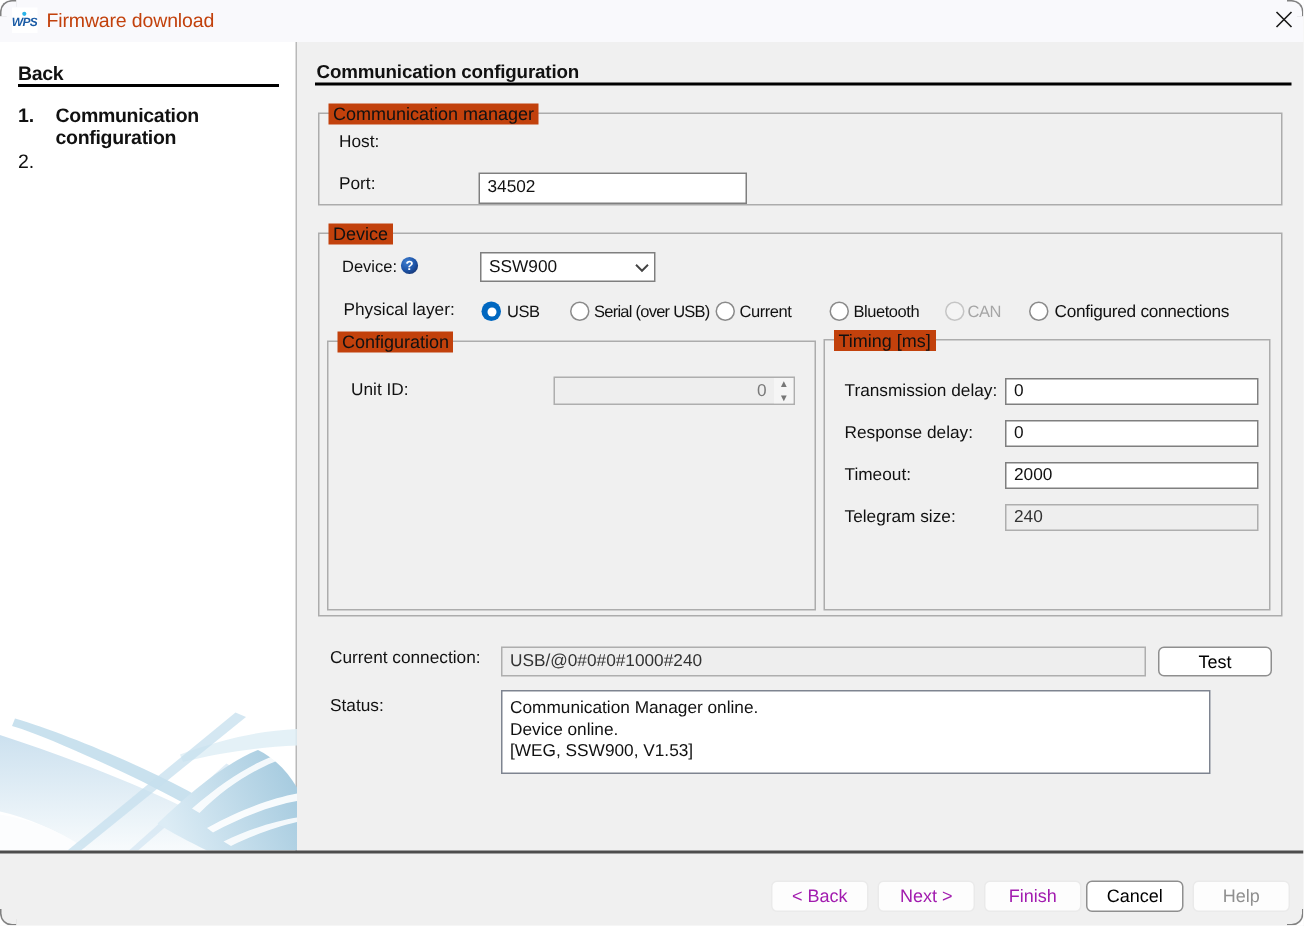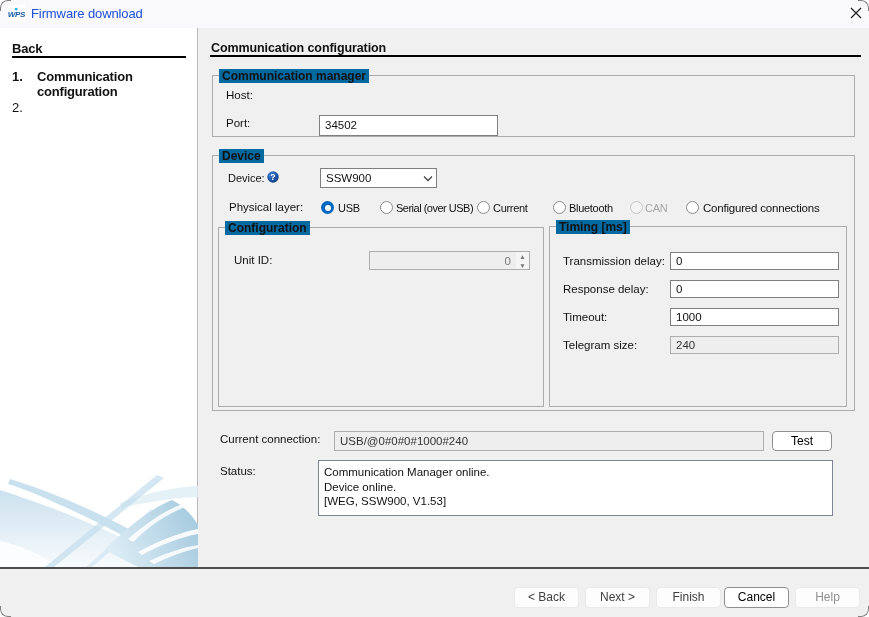--- a/index.html
+++ b/index.html
@@ -4,53 +4,53 @@
 <style>
   * { margin:0; padding:0; box-sizing:border-box; }
   html,body { width:869px; height:617px; background:#fff; }
   body { font-family:"Liberation Sans", sans-serif; font-size:11.5px; color:#111; overflow:hidden; }
   #win { position:absolute; left:0; top:0; width:869px; height:617px; background:#f0f0f0;
          border-radius:7px; overflow:hidden; }
   .abs { position:absolute; }
 
   
   #titlebar { position:absolute; left:0; top:0; width:100%; height:28px; background:#f9f9fc; }
-  #titletext { position:absolute; left:31px; top:6px; font-size:13px; color:#1d4ed8; letter-spacing:-0.1px;}
+  #titletext { position:absolute; left:31px; top:6px; font-size:13px; color:#c2410c; letter-spacing:-0.1px;}
   #appicon { position:absolute; left:8px; top:5px; width:17px; height:17px; background:#fff; }
 
   
   #sidebar { position:absolute; left:0; top:28px; width:198px; height:540px; background:#fff; border-right:1px solid #b9b9b9; }
   #steps-h { position:absolute; left:12px; top:13px; font-weight:bold; font-size:13px; letter-spacing:-0.2px; }
   #steps-line { position:absolute; left:12px; top:28px; width:174px; height:2px; background:#000; }
   .stepnum { position:absolute; left:12px; width:20px; font-size:13px; }
   .steptxt { position:absolute; left:37px; width:155px; line-height:15px; font-size:13px; letter-spacing:-0.2px; }
   #swoosh { position:absolute; left:0; top:419px; width:198px; height:120px; }
 
   
   #main { position:absolute; left:199px; top:28px; width:670px; height:540px; background:#f0f0f0; }
   #hdr { position:absolute; left:211px; top:41px; font-weight:bold; font-size:12.5px; letter-spacing:-0.1px; }
   #hdr-line { position:absolute; left:210px; top:55px; width:651px; height:2px; background:#000; }
 
   .group { position:absolute; border:1px solid #acacac; background:#f0f0f0; }
-  .glabel { position:absolute; top:-7px; background:#0369a1; padding:0 3px; font-size:12px; white-space:nowrap;font-weight:bold; }
+  .glabel { position:absolute; top:-7px; background:#c2410c; padding:0 3px; font-size:12px; white-space:nowrap; }
   .lbl { position:absolute; white-space:nowrap; font-size:11.5px; }
   .rlbl { position:absolute; white-space:nowrap; font-size:11px; letter-spacing:-0.3px;text-align:right; }
   .inp { position:absolute; background:#fff; border:1px solid #7f7f7f; font-size:11.5px;
          line-height:19px; padding-left:5px; white-space:nowrap; overflow:hidden; }
   .inp.dis { background:#eeeeee; border-color:#aeaeae; color:#333; }
 
   
   .radio { position:absolute; width:13px; height:13px; border-radius:50%; background:#fff; border:1px solid #8a8a8a; }
   .radio.sel { background:#0067c0; border:none; }
   .radio.sel::after { content:""; position:absolute; left:3.5px; top:3.5px; width:6px; height:6px; border-radius:50%; background:#fff; }
   .radio.dis { border-color:#c5c5c5; background:#f4f4f4; }
 
   
   .btn { position:absolute; height:21px; border-radius:4px; text-align:center; font-size:12px; line-height:19px; }
-  .btn.off { background:#fdfdfd; border:1px solid #eaeaea; color:#404040; }
+  .btn.off { background:#fdfdfd; border:1px solid #eaeaea; color:#a21caf; }
   .btn.on  { background:#fff; border:1px solid #8f8f8f; color:#000; }
 
   #btmline { position:absolute; left:0; top:567px; width:869px; height:2px; background:#4d4d4d; }
   .corner { position:absolute; width:11px; height:11px; border:0 solid #808080; }
   #c-tl { left:0; top:0; border-top-width:1px; border-left-width:1px; border-top-left-radius:8px; }
   #c-tr { right:0; top:0; border-top-width:1px; border-right-width:1px; border-top-right-radius:8px; }
   #c-bl { left:0; bottom:0; border-bottom-width:1px; border-left-width:1px; border-bottom-left-radius:8px; }
   #c-br { right:0; bottom:0; border-bottom-width:1px; border-right-width:1px; border-bottom-right-radius:8px; }
 </style>
 </head>
@@ -114,32 +114,32 @@
       </div>
     </div>
 
     <div class="group" style="left:336px; top:70px; width:298px; height:181px;">
       <div class="glabel" style="left:6px;">Timing [ms]</div>
       <div class="lbl" style="left:13px; top:28px;">Transmission delay:</div>
       <div class="inp" style="left:120px; top:25px; width:169px; height:18px; line-height:17px;">0</div>
       <div class="lbl" style="left:13px; top:56px;">Response delay:</div>
       <div class="inp" style="left:120px; top:53px; width:169px; height:18px; line-height:17px;">0</div>
       <div class="lbl" style="left:13px; top:84px;">Timeout:</div>
-      <div class="inp" style="left:120px; top:81px; width:169px; height:18px; line-height:17px;">1000</div>
+      <div class="inp" style="left:120px; top:81px; width:169px; height:18px; line-height:17px;">2000</div>
       <div class="lbl" style="left:13px; top:112px;">Telegram size:</div>
       <div class="inp dis" style="left:120px; top:109px; width:169px; height:18px; line-height:17px;">240</div>
     </div>
   </div>
 
   <div class="lbl" style="left:220px; top:433px;">Current connection:</div>
   <div class="inp dis" style="left:334px; top:431px; width:430px; height:20px; line-height:18px;">USB/@0#0#0#1000#240</div>
-  <div class="btn on" style="left:772px; top:431px; width:60px; height:20px; line-height:18px;">Test</div>
+  <div class="btn on" style="left:772px; top:431px; width:76px; height:20px; line-height:18px;">Test</div>
 
   <div class="lbl" style="left:220px; top:465px;">Status:</div>
-  <div class="inp" style="left:318px; top:460px; width:515px; height:56px; line-height:14.5px; padding-top:4px; border-color:#7e8490;">
+  <div class="inp" style="left:334px; top:460px; width:473px; height:56px; line-height:14.5px; padding-top:4px; border-color:#7e8490;">
     Communication Manager online.<br>Device online.<br>[WEG, SSW900, V1.53]
   </div>
 
   <div id="sidebar">
     <svg id="swoosh" width="198" height="120" viewBox="0 0 198 120">
       <defs>
         <linearGradient id="bandg" x1="0" y1="43" x2="0" y2="118" gradientUnits="userSpaceOnUse">
           <stop offset="0" stop-color="#c9dfee"></stop>
             <stop offset="1" stop-color="#f6fafc"></stop>
         </linearGradient>

